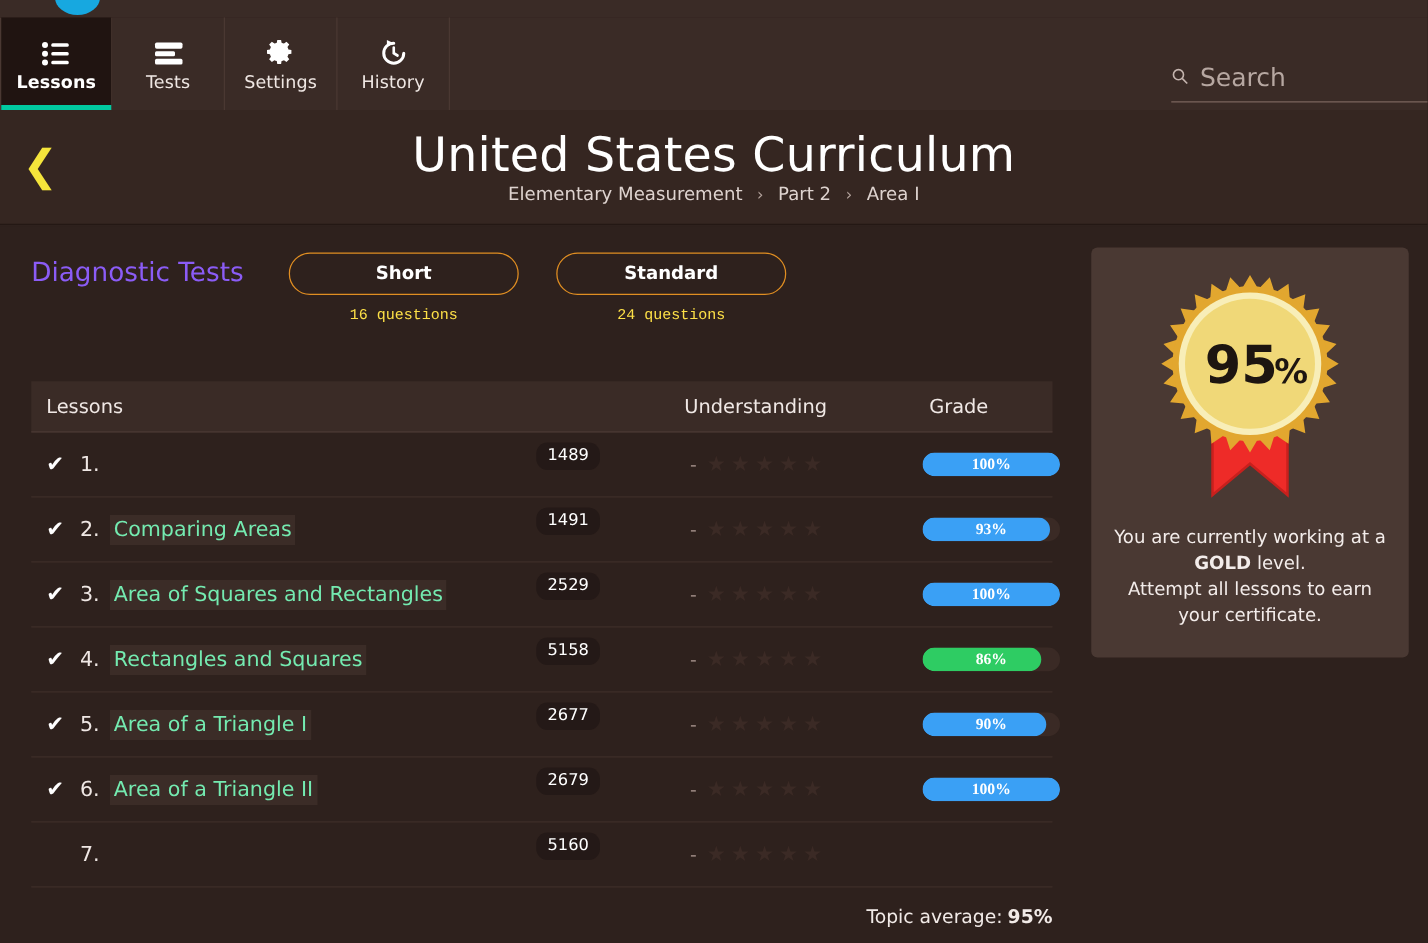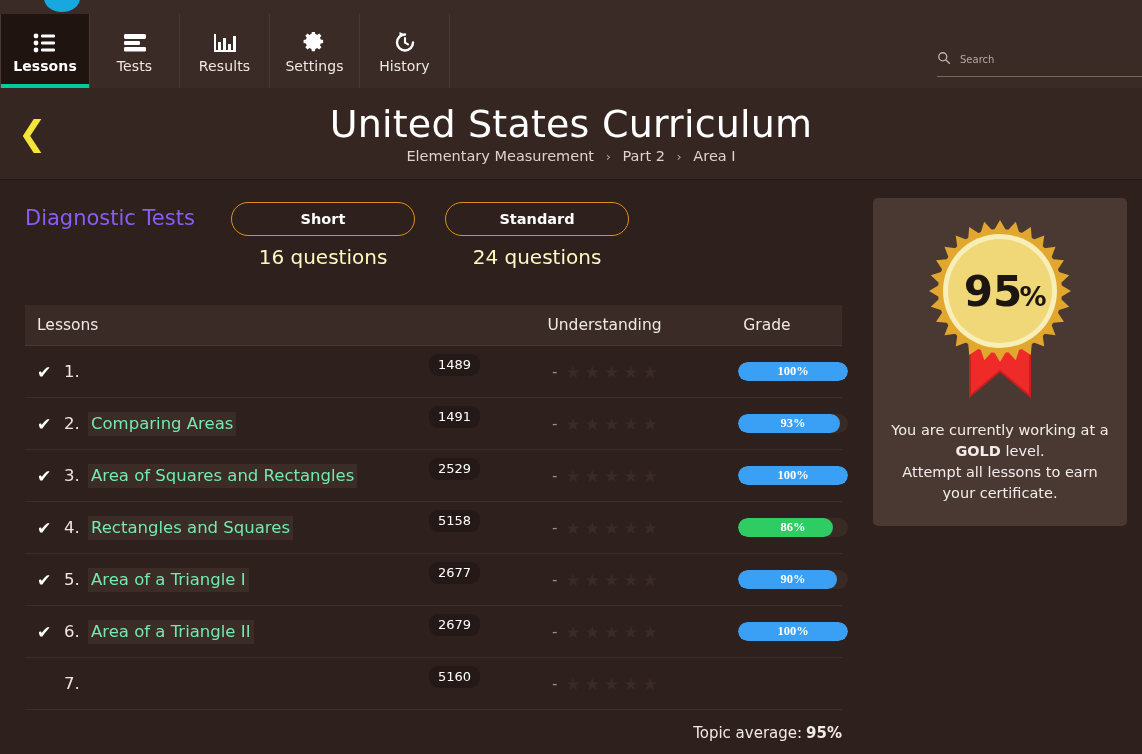--- a/index.html
+++ b/index.html
@@ -50,21 +50,21 @@
 
   
   #search-wrap {
     position: absolute; right: 0px; top: 36px;
     width: 205px; display: flex; align-items: center; gap: 9px;
     border-bottom: 1px solid #7b655d; padding-bottom: 7px;
   }
   #search-input {
     background: transparent; border: none; outline: none;
     font-family: "DejaVu Sans", sans-serif;
-    font-size: 10px; color: #e6dedb; width: 170px;
+    font-size: 20px; color: #e6dedb; width: 170px;
   }
   #search-input::placeholder { color: #b6a7a1; }
 
   
   #titleband {
     position: absolute; left: 0; top: 88px; width: 1142px; height: 92px;
     background: #352621;
     border-bottom: 1px solid #241814;
   }
   #back-chevron {
@@ -94,21 +94,21 @@
     font-size: 21px; color: #8b5cf6;
   }
   .diagbtn-wrap { position: absolute; top: 21px; text-align: center; }
   .diagbtn {
     border: 1.5px solid #e08e22; border-radius: 20px;
     background: transparent; color: #ffffff;
     font-family: "DejaVu Sans", sans-serif;
     font-weight: bold; font-size: 14.5px;
     height: 34px; width: 100%; cursor: pointer;
   }
-  .diag-sub { margin-top: 9px; font-size: 20px; color: #fef9c3; }
+  .diag-sub { margin-top: 9px; font-size: 12px; color: #fde047; font-family: Liberation Mono, monospace; }
   #diag-0 { left: 231px; width: 184px; }
   #diag-1 { left: 445px; width: 184px; }
   #diag-2 { left: 658px; width: 184px; }
 
   
   #table { position: absolute; left: 25px; top: 124px; width: 817px; }
   #thead {
     height: 41px; background: #3a2b26;
     border-bottom: 1px solid #4b3a34;
     display: flex; align-items: center;
@@ -209,33 +209,20 @@
     <span class="ico">
       <svg width="24" height="20" viewBox="0 0 24 20">
         <rect x="1" y="1" width="22" height="5" rx="1.4" fill="#fff"></rect>
         <rect x="1" y="8" width="16" height="4" rx="1.2" fill="#fff"></rect>
         <rect x="1" y="14" width="22" height="4.6" rx="1.3" fill="#fff"></rect>
       </svg>
     </span>
     <span class="lbl">Tests</span>
   </div>
 
-  <div class="navtab">
-    <span class="ico">
-      <svg width="24" height="20" viewBox="0 0 24 20">
-        <rect x="1" y="1" width="2" height="18" fill="#fff"></rect>
-          <rect x="1" y="17" width="22" height="2" fill="#fff"></rect>
-        <rect x="5" y="9" width="3" height="8" fill="#fff"></rect>
-        <rect x="10" y="5" width="3" height="12" fill="#fff"></rect>
-        <rect x="15" y="11" width="3" height="6" fill="#fff"></rect>
-        <rect x="20" y="3" width="3" height="14" fill="#fff"></rect>
-      </svg>
-    </span>
-    <span class="lbl">Results</span>
-  </div>
 
   <div class="navtab">
     <span class="ico">
       <svg width="23" height="23" viewBox="0 0 24 24">
         <path fill="#fff" d="M12 8.2a3.8 3.8 0 100 7.6 3.8 3.8 0 000-7.6zm0 5.6a1.8 1.8 0 110-3.6 1.8 1.8 0 010 3.6z"></path>
         <path fill="#fff" d="M21 13.6v-3.2l-2.5-.4a6.9 6.9 0 00-.8-2l1.5-2.1-2.3-2.3-2.1 1.5a6.9 6.9 0 00-2-.8L12.4 2h-3.2l-.4 2.3a6.9 6.9 0 00-2 .8L4.7 3.6 2.4 5.9l1.5 2.1a6.9 6.9 0 00-.8 2L.6 10.4v3.2l2.5.4c.2.7.5 1.4.8 2l-1.5 2.1 2.3 2.3 2.1-1.5c.6.4 1.3.6 2 .8l.4 2.5h3.2l.4-2.5c.7-.2 1.4-.5 2-.8l2.1 1.5 2.3-2.3-1.5-2.1c.4-.6.6-1.3.8-2l2.5-.4z"></path>
       </svg>
     </span>
     <span class="lbl">Settings</span>
   </div>

